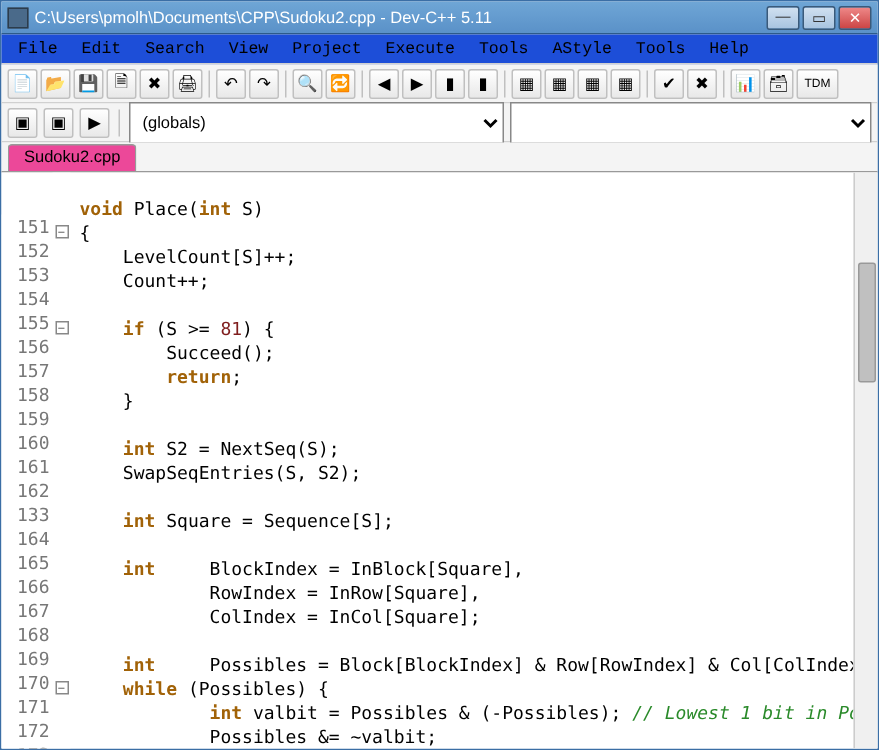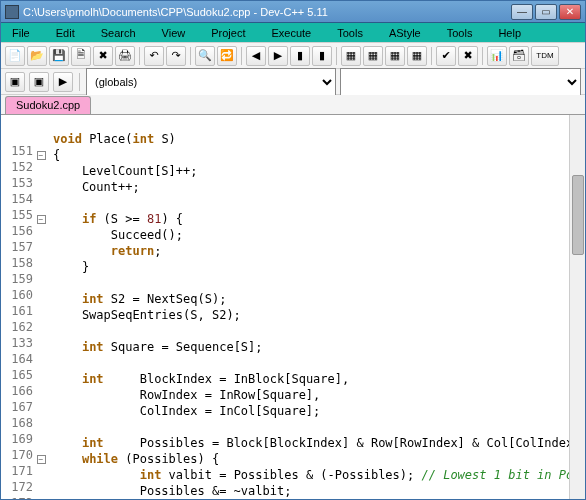--- a/index.html
+++ b/index.html
@@ -4,29 +4,29 @@
 <style>
 * { margin: 0; padding: 0; box-sizing: border-box; }
 body { font-family: Tahoma, sans-serif; font-size: 11px; background: #f0f0f0; overflow: hidden; width: 586px; height: 500px; }
 .window { width: 586px; height: 500px; border: 1px solid #3b6ea5; background: #fff; display: flex; flex-direction: column; }
 .titlebar { height: 22px; background: linear-gradient(#6fa6d6,#5a91c8); display: flex; align-items: center; padding: 0 4px; color: #fff; border-bottom: 1px solid #2c5a8a; }
 .titlebar .appicon { width: 14px; height: 14px; background: #4a6a8a; border: 1px solid #2c3c4c; margin-right: 4px; }
 .titlebar .title { flex: 1; font-size: 11px; white-space: nowrap; overflow: hidden; }
 .winbtns { display: flex; gap: 2px; }
 .winbtn { width: 22px; height: 16px; border: 1px solid #3a5a7a; background: linear-gradient(#d0e0f0,#a8c4e0); display: flex; align-items: center; justify-content: center; font-size: 10px; color: #333; border-radius: 2px; }
 .winbtn.close { background: linear-gradient(#e88,#c44); color: #fff; }
-.menubar { height: 20px; background: #14b8a6; border-bottom: 1px solid #d0d0d0; display: flex; align-items: center; padding: 0 4px; gap: 12px; }
+.menubar { height: 20px; background: #1d4ed8; border-bottom: 1px solid #d0d0d0; display: flex; align-items: center; padding: 0 4px; gap: 2px; font-family: Liberation Mono, monospace; }
 .menubar span { padding: 2px 7px; cursor: pointer; }
 .toolbar { height: 26px; background: #f4f4f4; border-bottom: 1px solid #d0d0d0; display: flex; align-items: center; padding: 0 4px; gap: 2px; }
 .tbtn { width: 20px; height: 20px; border: 1px solid #c0c0c0; background: linear-gradient(#fff,#e8e8e8); display: flex; align-items: center; justify-content: center; border-radius: 2px; font-size: 11px; }
 .tsep { width: 1px; height: 18px; background: #c0c0c0; margin: 0 2px; }
 .toolbar2 { height: 26px; background: #f4f4f4; border-bottom: 1px solid #d0d0d0; display: flex; align-items: center; padding: 0 4px; gap: 4px; }
 .combo { height: 28px; border: 1px solid #888; background: #fff; font-size: 11px; padding: 1px 4px; }
 .tabbar { height: 20px; background: #f4f4f4; border-bottom: 1px solid #999; display: flex; align-items: flex-end; padding: 0 4px; }
-.tab { height: 18px; padding: 2px 10px; background: #f9a8d4; border: 1px solid #999; border-bottom: none; border-radius: 3px 3px 0 0; font-size: 11px; text-align: right; }
+.tab { height: 18px; padding: 2px 10px; background: #ec4899; border: 1px solid #999; border-bottom: none; border-radius: 3px 3px 0 0; font-size: 11px; text-align: right; }
 .editor { flex: 1; display: flex; overflow: hidden; background: #fff; }
 .gutter { width: 34px; background: #fff; border-right: none; text-align: right; padding-right: 2px; color: #777; font-family: Consolas, monospace; font-size: 12px; line-height: 16px; user-select: none; margin-top: 28px; }
 .fold { width: 12px; background: #fff; font-family: Consolas, monospace; font-size: 9px; line-height: 16px; text-align: center; color: #666; }
 .fold .m { display: inline-block; width: 9px; height: 9px; border: 1px solid #888; line-height: 7px; font-size: 8px; margin-top: 3px; background: #fff; }
 .code { flex: 1; font-family: Consolas, monospace; font-size: 12px; line-height: 16px; white-space: pre; padding-left: 6px; color: #000; overflow: hidden; }
 .kw { color: #a16207; font-weight: bold; }
 .num { color: #7f1d1d; }
 .cmt { color: #2a8a2a; font-style: italic; }
 .line { height: 16px; }
 .scrollbar-v { width: 16px; background: #f0f0f0; border-left: 1px solid #ccc; position: relative; }

